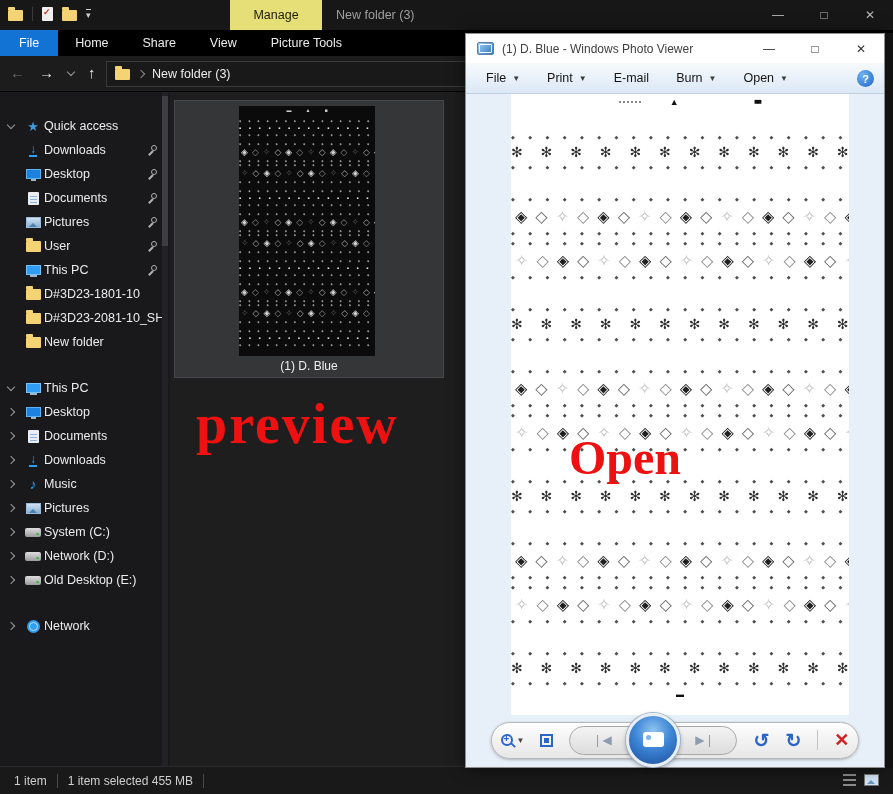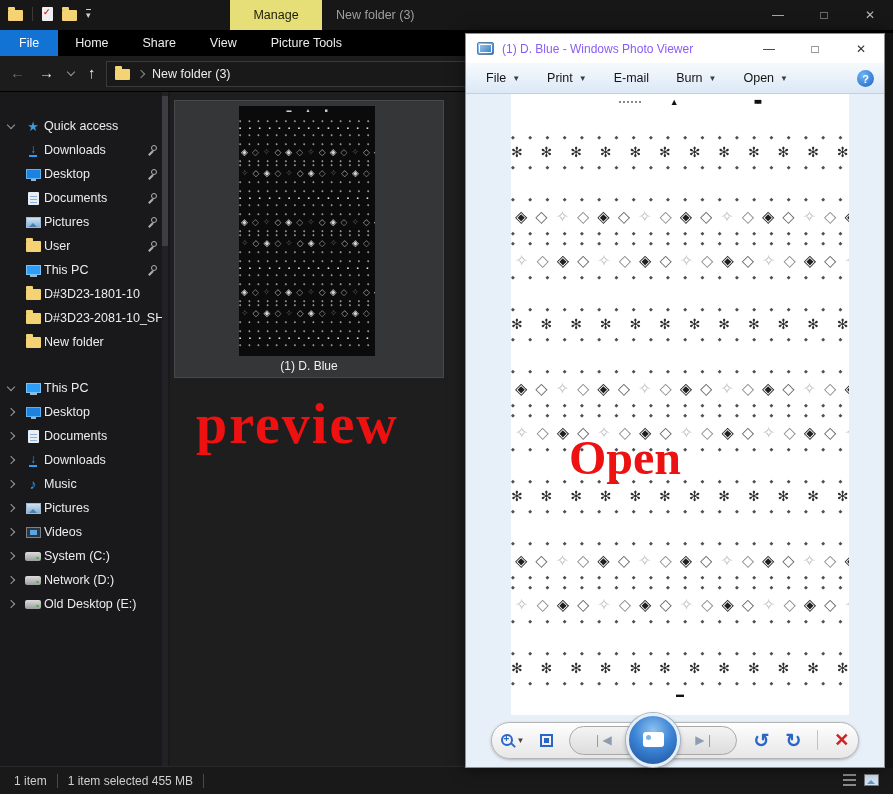--- a/index.html
+++ b/index.html
@@ -83,21 +83,21 @@
   .ic-listview{width:13px;height:12px;background:repeating-linear-gradient(#8a8a8a 0 2px,transparent 2px 5px);}
   .ic-thumbview{width:15px;height:12px;background:#cfe3f5;border:1px solid #777;position:relative;}
   .ic-thumbview::after{content:"";position:absolute;left:2px;bottom:1px;border-left:4px solid transparent;border-right:4px solid transparent;border-bottom:4px solid #6b96ba;}
 
   
   .viewer{position:absolute;left:465px;top:33px;width:420px;height:735px;background:#e7eff8;
           border:1px solid #8f8f8f;box-shadow:0 0 14px rgba(0,0,0,.6);}
   .v-titlebar{position:absolute;left:0;top:0;width:100%;height:29px;background:#fff;display:flex;align-items:center;}
   .v-appicon{width:17px;height:13px;margin:0 8px 0 11px;border-radius:2px;background:linear-gradient(135deg,#9fd0f5,#2f74c0);border:1px solid #5a7fa8;position:relative;flex:none;}
   .v-appicon::after{content:"";position:absolute;inset:1px;border:1px solid #fff;border-radius:1px;}
-  .v-title{font-size:12px;color:#8b5cf6;}
+  .v-title{font-size:12px;color:#404040;}
   .v-controls{margin-left:auto;display:flex;height:100%;}
   .v-ctl{width:46px;display:flex;align-items:center;justify-content:center;color:#333;font-size:12px;}
   .v-menubar{position:absolute;left:0;top:29px;width:100%;height:31px;
              background:linear-gradient(#f6fafd,#dce8f6);border-bottom:1px solid #c2d1e2;
              display:flex;align-items:center;padding-left:20px;gap:27px;}
   .vmenu-item{display:flex;align-items:center;gap:6px;font-size:12.5px;color:#151515;}
   .vmenu-caret{font-size:8px;color:#3b3b3b;}
   .v-help{position:absolute;right:10px;top:36px;width:17px;height:17px;border-radius:50%;
           background:radial-gradient(circle at 35% 30%,#6fb4f2,#1c63c8);color:#fff;font-size:11px;font-weight:bold;
           display:flex;align-items:center;justify-content:center;}
@@ -337,29 +337,20 @@
           <span class="iconcell">
             <span class="ic-picture"></span>
           </span>
           <span class="lbl">Pictures</span>
         </div>
         <div class="side-row">
           <span class="chevcell">
             <span class="chev right"></span>
           </span>
           <span class="iconcell">
-            <span class="ic-video"></span>
-          </span>
-          <span class="lbl">Videos</span>
-        </div>
-        <div class="side-row">
-          <span class="chevcell">
-            <span class="chev right"></span>
-          </span>
-          <span class="iconcell">
             <span class="ic-drive"></span>
           </span>
           <span class="lbl">System (C:)</span>
         </div>
         <div class="side-row">
           <span class="chevcell">
             <span class="chev right"></span>
           </span>
           <span class="iconcell">
             <span class="ic-drive"></span>
@@ -370,20 +361,29 @@
           <span class="chevcell">
             <span class="chev right"></span>
           </span>
           <span class="iconcell">
             <span class="ic-drive"></span>
           </span>
           <span class="lbl">Old Desktop  (E:)</span>
         </div>
       </div>
     <div class="sect-gap"></div>
+    <div class="side-row">
+      <span class="chevcell">
+          <span class="chev right"></span>
+        </span>
+      <span class="iconcell">
+          <span class="ic-network"></span>
+        </span>
+      <span class="lbl">Network</span>
+    </div>
     <div class="sb-scroll">
         <div class="sb-scroll-thumb"></div>
       </div>
   </div>
 
   <div class="ex-content">
     <div class="file-tile">
       <div class="thumb tp" id="thumb-pattern">
         <div class="thumb-markers">
             <span>▬</span>

